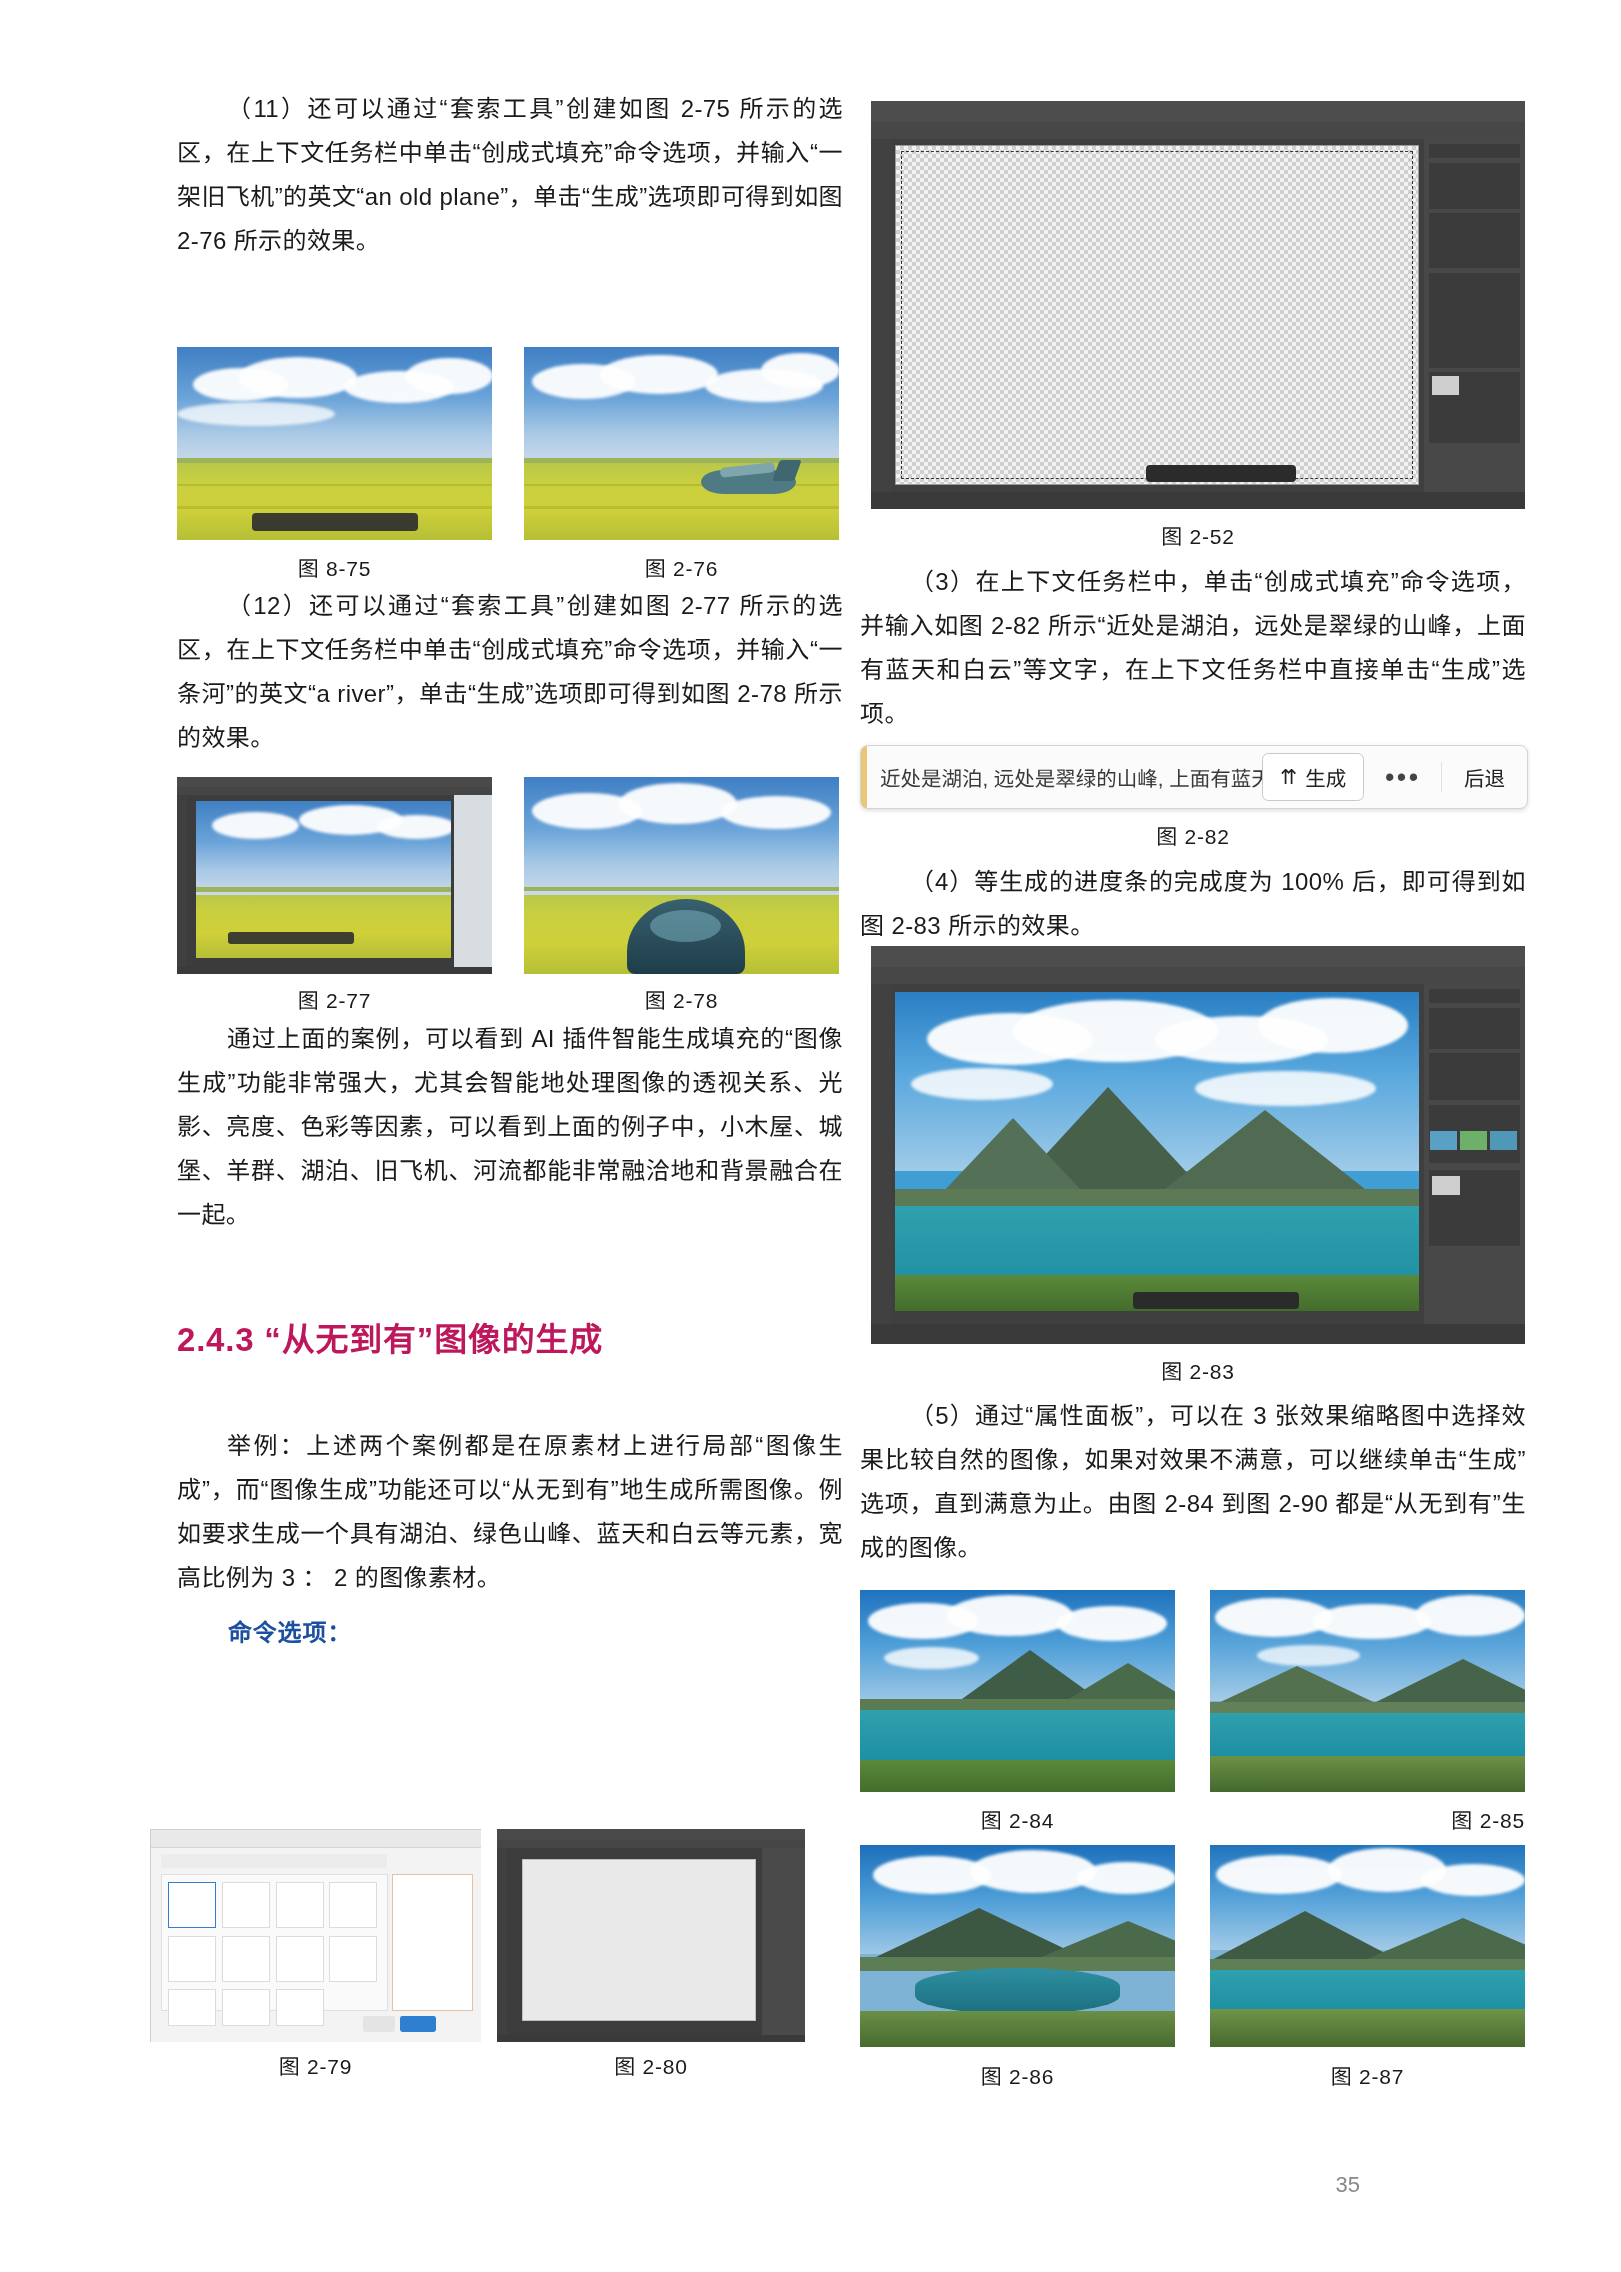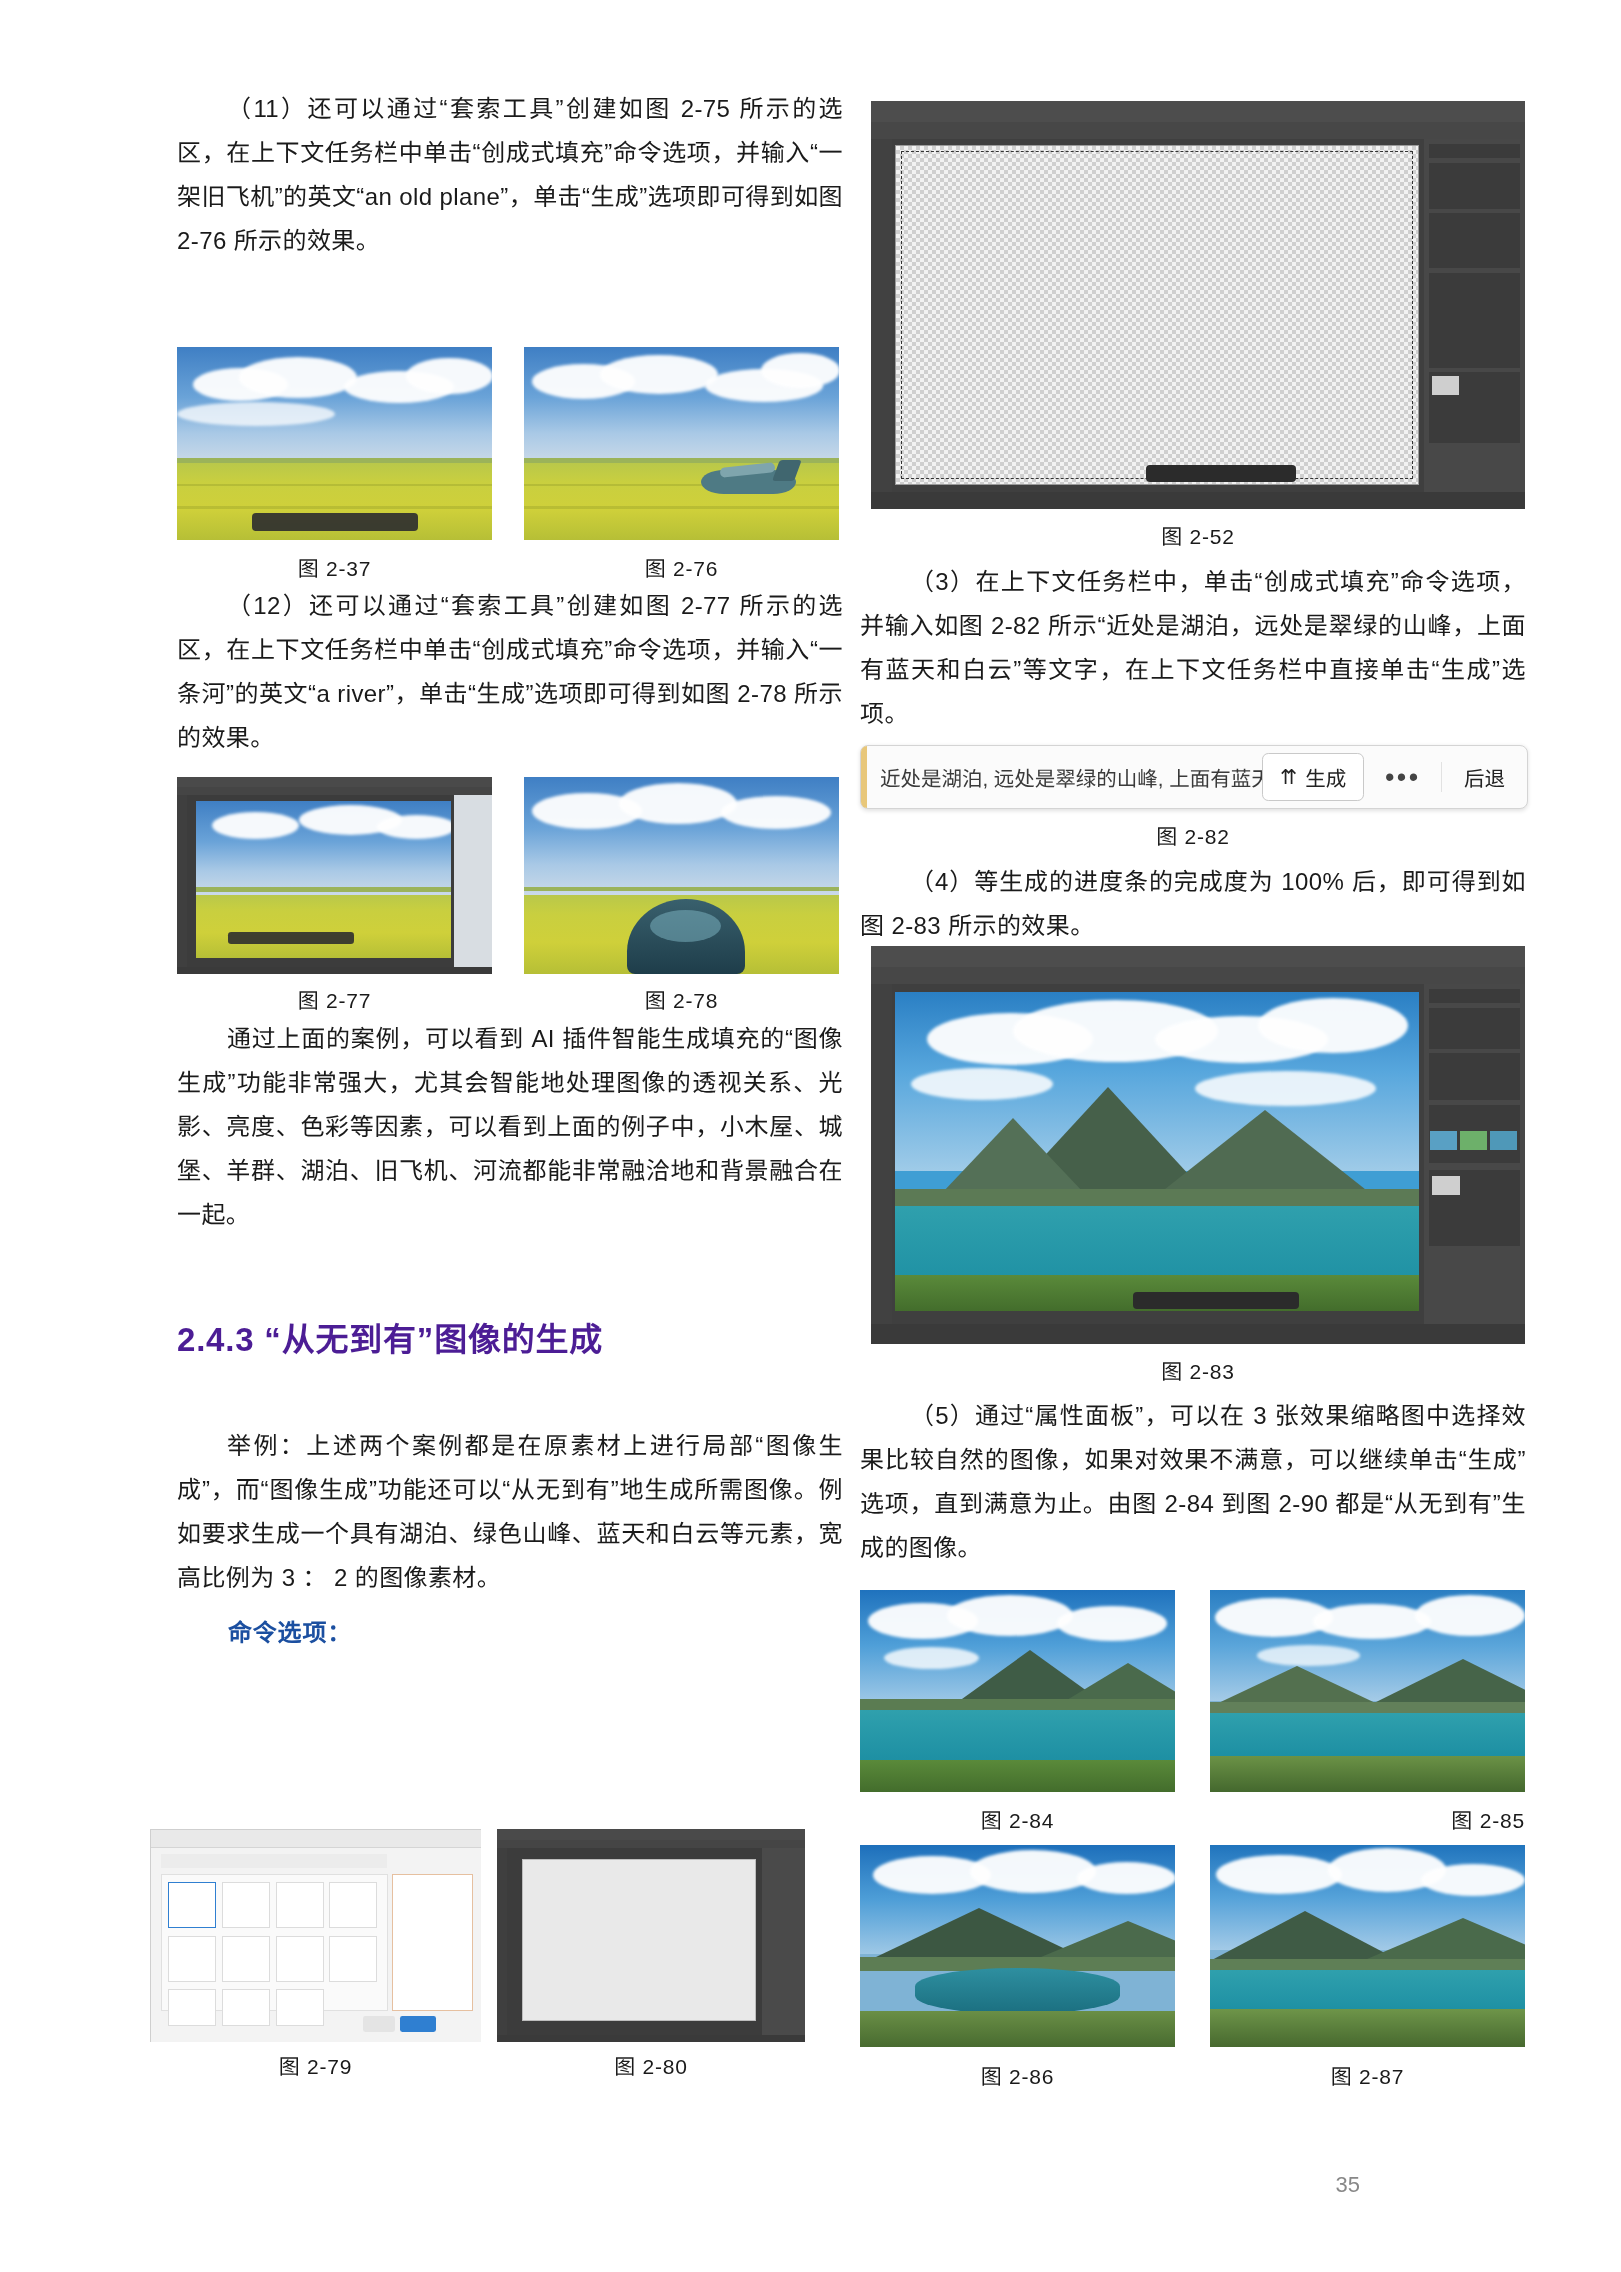--- a/index.html
+++ b/index.html
@@ -35,21 +35,21 @@
 
   .fig-caption {
     font-size:21px;
     color:#1a1a1a;
     text-align:center;
     letter-spacing:0.8px;
   }
 
   h2.section {
     font-size:33px;
-    color:#4c1d95;
+    color:#be185d;
     font-weight:bold;
     letter-spacing:0.8px;
     margin:0;
   }
   .step-head {
     font-size:24px;
     color:#1b4fa0;
     font-weight:bold;
     letter-spacing:0.8px;
   }
@@ -132,21 +132,21 @@
       <div class="cloud" style="left:167px; top:24px; width:110px; height:32px;"></div>
       <div class="cloud" style="left:229px; top:11px; width:87px; height:36px;"></div>
       <div class="cloud" style="left:0px; top:55px; width:158px; height:24px; opacity:.75;"></div>
       <div class="horizon" style="bottom:40%;"></div>
       <div class="field"></div>
       <div class="field-row" style="bottom:28%;"></div>
       <div class="field-row" style="bottom:16%; height:3.2px;"></div>
       <div style="position:absolute; left:75px; bottom:9.5px; width:166px; height:17.3px; background:#2f2f2f; border-radius:4px; opacity:.92;"></div>
     </div>
   </div>
-  <div class="fig-caption" style="position:absolute; left:177px; top:552px; width:315px;">图 2-37</div>
+  <div class="fig-caption" style="position:absolute; left:177px; top:552px; width:315px;">图 8-75</div>
 
   <div class="imgbox" style="left:524px; top:347px; width:315px; height:193px;">
     <div class="photo">
       <div class="sky-a"></div>
       <div class="cloud" style="left:8px; top:17.3px; width:103px; height:35px;"></div>
       <div class="cloud" style="left:76px; top:8px; width:118px; height:39px;"></div>
       <div class="cloud" style="left:181px; top:22px; width:118px; height:33px;"></div>
       <div class="cloud" style="left:237px; top:6.3px; width:79px; height:35px;"></div>
       <div class="horizon" style="bottom:40%;"></div>
       <div class="field"></div>

